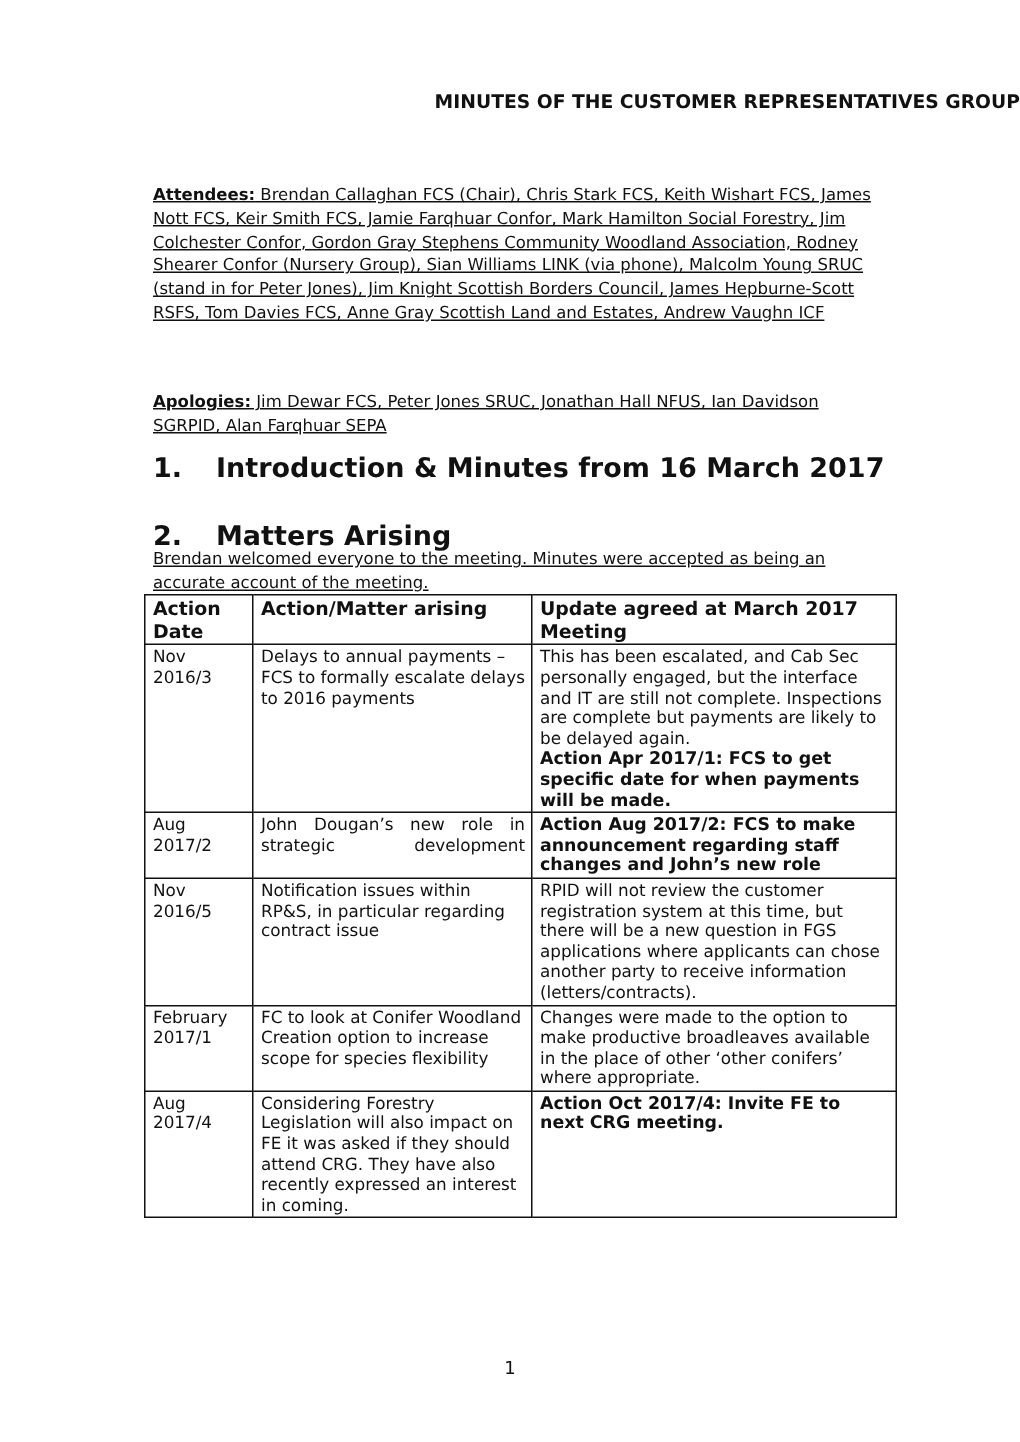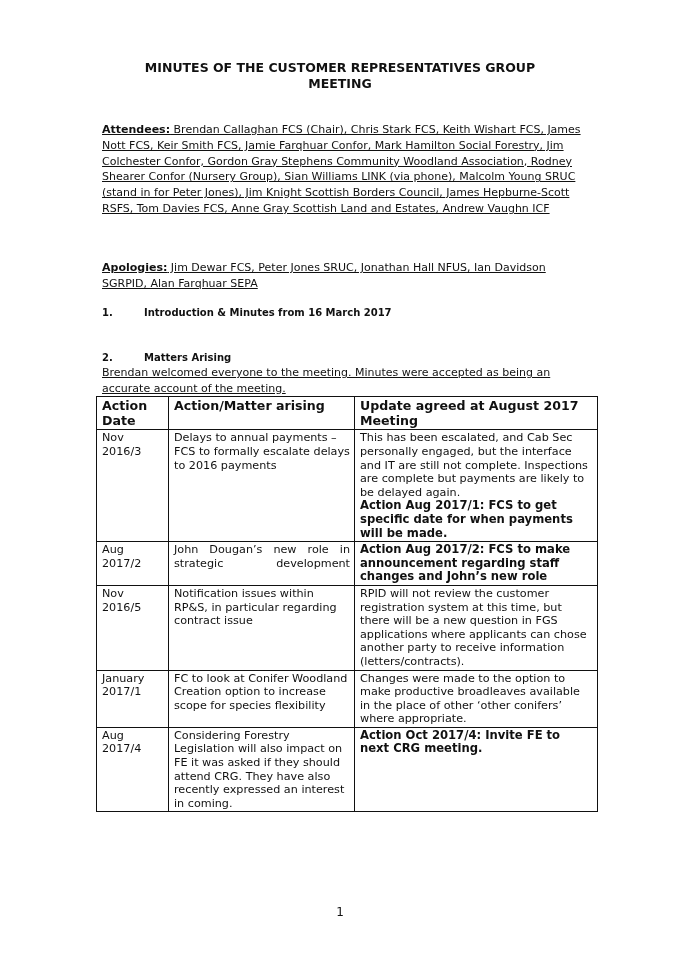--- a/index.html
+++ b/index.html
@@ -1,39 +1,38 @@
 <!DOCTYPE html>
 <html><head>
 <meta charset="utf-8">
 <style>
   html, body { margin: 0; padding: 0; background: #ffffff; }
   body { width: 680px; height: 961px; position: relative; overflow: hidden;
          font-family: "DejaVu Sans", sans-serif; color: #111; }
-  .title { position: absolute; left: 0; top: 60px; width: 680px; text-align: center;
+  .title { position: absolute; left: 0; top: 60px; width: 680px; text-align: right;
            font-weight: bold; font-size: 12.5px; line-height: 16px; }
   .para { position: absolute; left: 102px; width: 490px; font-size: 11px; line-height: 15.8px; text-decoration: underline; }
   .para b { font-weight: bold; }
-  .heading { position: absolute; left: 102px; font-size: 10px; font-weight: bold; line-height: 16px; }
+  .heading { position: absolute; left: 102px; font-size: 18px; font-weight: bold; line-height: 16px; }
   .heading .num { display: inline-block; width: 42px; }
   table { position: absolute; left: 96px; top: 396px; width: 502px; border-collapse: collapse;
           font-size: 11.2px; line-height: 13.6px; }
   td, th { border: 1px solid #111; vertical-align: top; padding: 1px 4px 1px 5px; text-align: left; }
   th { font-size: 12.6px; line-height: 15.2px; font-weight: bold; }
   .c1 { width: 62px; }
   .c2 { width: 176px; }
   .bold { font-weight: bold; font-size: 11.6px; }
   .justify { text-align: justify; text-align-last: justify; }
   .pagenum { position: absolute; left: 0; width: 680px; top: 905px; text-align: center; font-size: 12px; }
 </style>
 </head>
 <body>
 
 <div class="title">
   <div>MINUTES OF THE CUSTOMER REPRESENTATIVES GROUP</div>
-  <div>MEETING</div>
 </div>
 
 <div class="para" style="top:122px;">
   <b>Attendees:</b><span> Brendan Callaghan FCS (Chair), Chris Stark FCS, Keith Wishart FCS, James Nott FCS, Keir Smith FCS, Jamie Farqhuar Confor, Mark Hamilton Social Forestry, Jim Colchester Confor, Gordon Gray Stephens Community Woodland Association, Rodney Shearer Confor (Nursery Group), Sian Williams LINK (via phone), Malcolm Young SRUC (stand in for Peter Jones), Jim Knight Scottish Borders Council, James Hepburne-Scott RSFS, Tom Davies FCS, Anne Gray Scottish Land and Estates, Andrew Vaughn ICF</span>
 </div>
 
 <div class="para" style="top:260px;">
   <b>Apologies:</b><span> Jim Dewar FCS, Peter Jones SRUC, Jonathan Hall NFUS, Ian Davidson SGRPID, Alan Farqhuar SEPA</span>
 </div>
 
@@ -44,46 +43,46 @@
 
 <div class="heading" style="top:350px;">
   <span class="num">2.</span><span>Matters Arising</span>
 </div>
 
 <table>
   <tbody>
       <tr>
     <th class="c1">Action Date</th>
     <th class="c2">Action/Matter arising</th>
-    <th>Update agreed at August 2017 Meeting</th>
+    <th>Update agreed at March 2017 Meeting</th>
   </tr>
   <tr>
     <td>Nov 2016/3</td>
     <td>Delays to annual payments – FCS to formally escalate delays to 2016 payments</td>
     <td>
       <div>This has been escalated, and Cab Sec personally engaged, but the interface and IT are still not complete. Inspections are complete but payments are likely to be delayed again.</div>
-      <div class="bold">Action Aug 2017/1: FCS to get specific date for when payments will be made.</div>
+      <div class="bold">Action Apr 2017/1: FCS to get specific date for when payments will be made.</div>
     </td>
   </tr>
   <tr>
     <td>Aug 2017/2</td>
     <td class="justify">John Dougan’s new role in strategic development</td>
     <td>
       <div class="bold">Action Aug 2017/2: FCS to make announcement regarding staff changes and John’s new role</div>
     </td>
   </tr>
   <tr>
     <td>Nov 2016/5</td>
     <td>Notification issues within RP&amp;S, in particular regarding contract issue</td>
     <td>
       <div>RPID will not review the customer registration system at this time, but there will be a new question in FGS applications where applicants can chose another party to receive information (letters/contracts).</div>
     </td>
   </tr>
   <tr>
-    <td>January 2017/1</td>
+    <td>February 2017/1</td>
     <td>FC to look at Conifer Woodland Creation option to increase scope for species flexibility</td>
     <td>
       <div>Changes were made to the option to make productive broadleaves available in the place of other ‘other conifers’ where appropriate.</div>
     </td>
   </tr>
   <tr>
     <td>Aug 2017/4</td>
     <td>Considering Forestry Legislation will also impact on FE it was asked if they should attend CRG. They have also recently expressed an interest in coming.</td>
     <td>
       <div class="bold">Action Oct 2017/4: Invite FE to next CRG meeting.</div>

